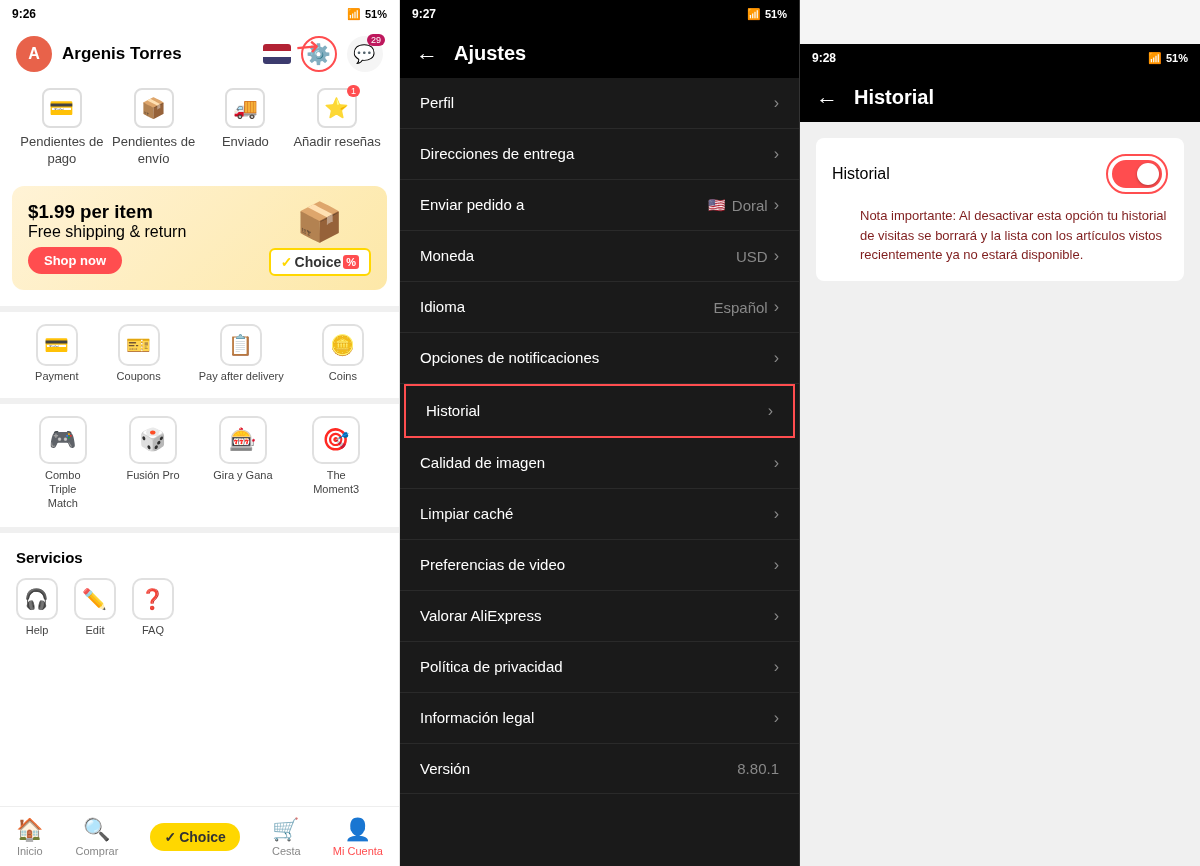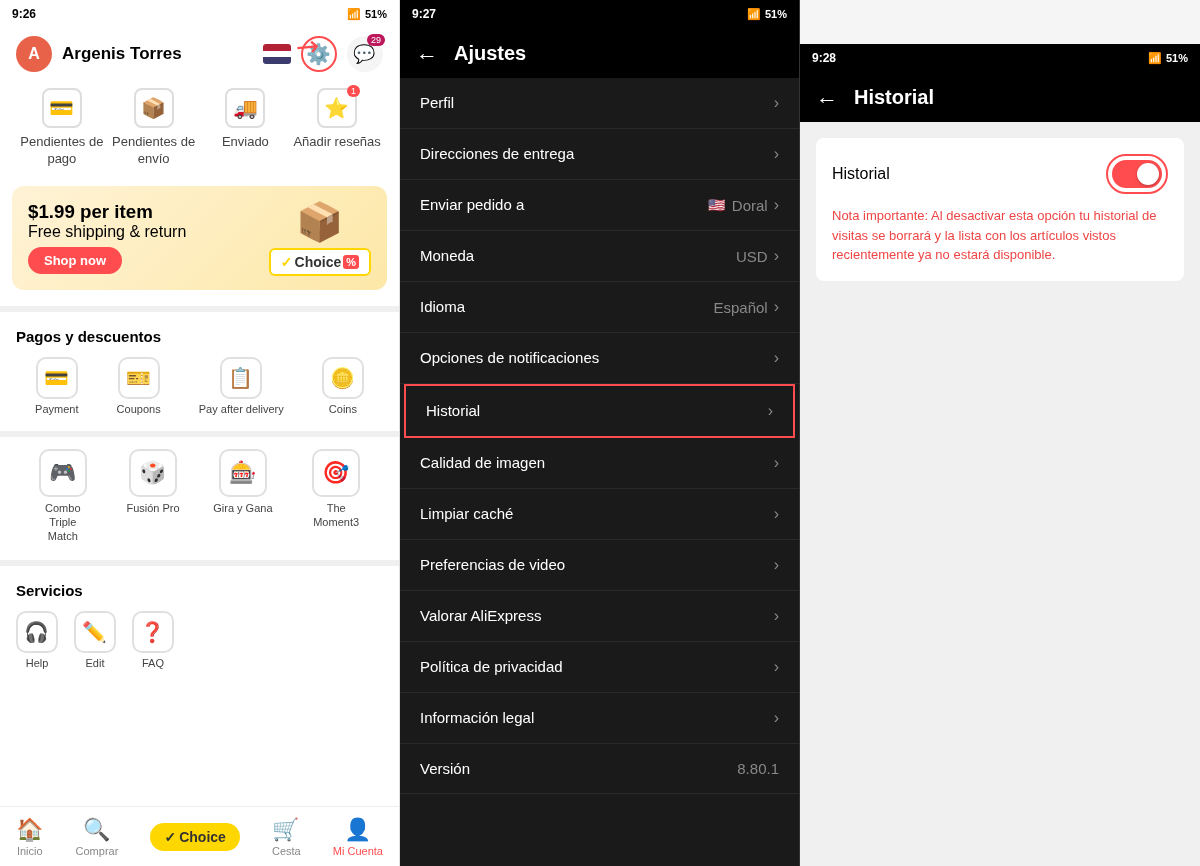--- a/index.html
+++ b/index.html
@@ -66,21 +66,21 @@
     .panel3 { width: 400px; height: 866px; background: #f5f5f5; display: flex; flex-direction: column; overflow: hidden; }
     .panel3 .status-bar { background: #000; color: #fff; margin-top: 44px; }
     .historial-header { background: #000; color: #fff; display: flex; align-items: center; gap: 16px; padding: 12px 16px; }
     .historial-title { font-size: 20px; font-weight: 700; color: #fff; }
     .historial-content { flex: 1; background: #f0f0f0; padding: 16px; }
     .historial-card { background: #fff; border-radius: 8px; padding: 16px; }
     .historial-row { display: flex; align-items: center; justify-content: space-between; margin-bottom: 12px; }
     .historial-label { font-size: 16px; font-weight: 500; }
     .toggle-thumb { width: 22px; height: 22px; background: #fff; border-radius: 50%; position: absolute; right: 0px; top: 0px; box-shadow: 0 1px 3px rgba(0,0,0,0.3); }
     .toggle-circle { width: 50px; height: 28px; border-radius: 14px; background: #ff4d4f; border: 3px solid #ff4d4f; display: flex; align-items: center; padding: 0 2px; justify-content: flex-end; position: relative; }
-    .nota-text { font-size: 13px; color: #ef4444; line-height: 1.5; }
+    .nota-text { font-size: 13px; color: #7f1d1d; line-height: 1.5; margin-left: 28px; }
   </style>
 </head>
 <body>
 
 <div class="panel1">
 
   <div class="status-bar">
     <span>9:26</span>
     <div class="status-icons">
       <span>📶</span>
@@ -144,23 +144,20 @@
       <div class="choice-badge">
         <span class="choice-check">✓</span>
         <span>Choice</span>
         <span style="background:#ff4d4f;color:#fff;font-size:11px;border-radius:3px;padding:1px 3px;">%</span>
       </div>
     </div>
   </div>
 
   <div class="divider"></div>
 
-  <div class="section-header">
-    <span class="section-title">Pagos y descuentos</span>
-  </div>
   <div class="pagos-grid">
     <div class="pagos-item">
       <div class="pagos-icon">💳</div>
       <span class="pagos-label">Payment</span>
     </div>
     <div class="pagos-item">
       <div class="pagos-icon">🎫</div>
       <span class="pagos-label">Coupons</span>
     </div>
     <div class="pagos-item">

